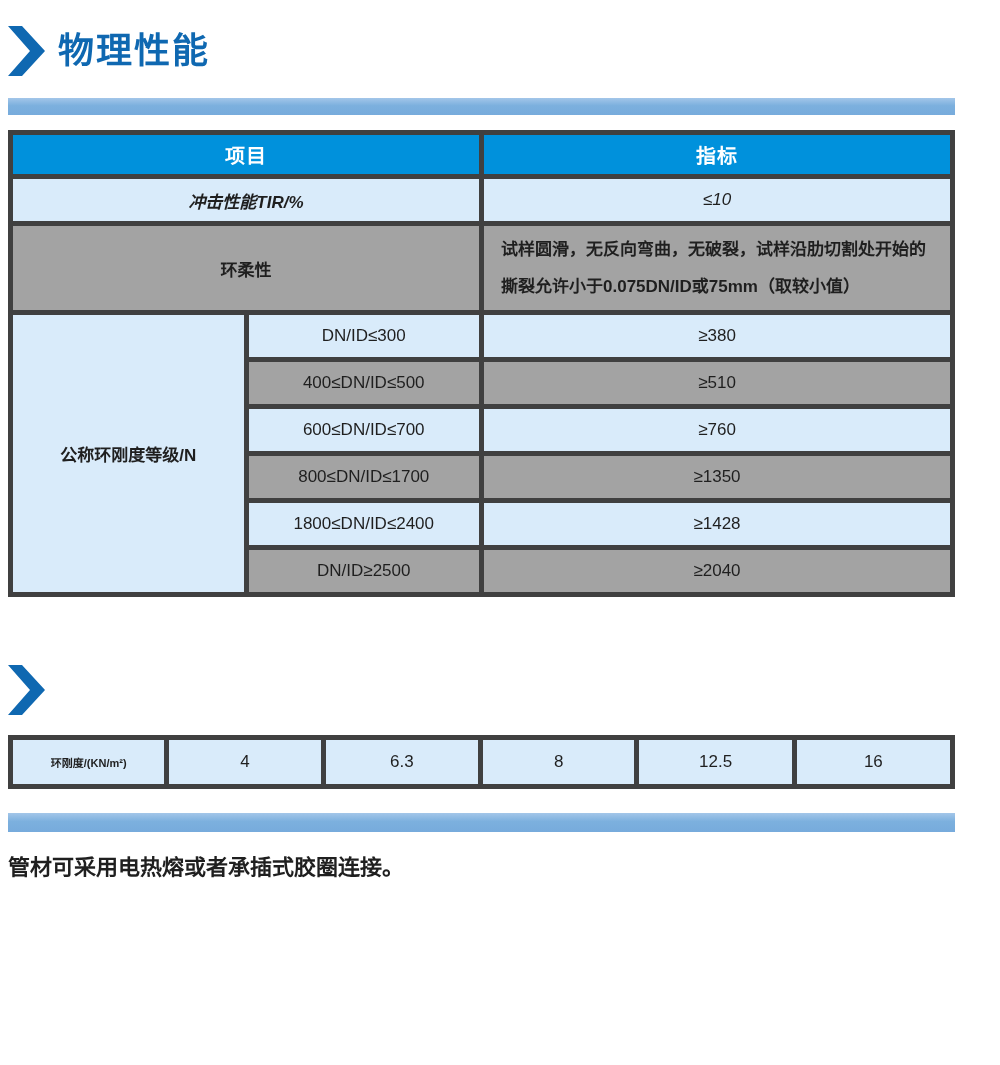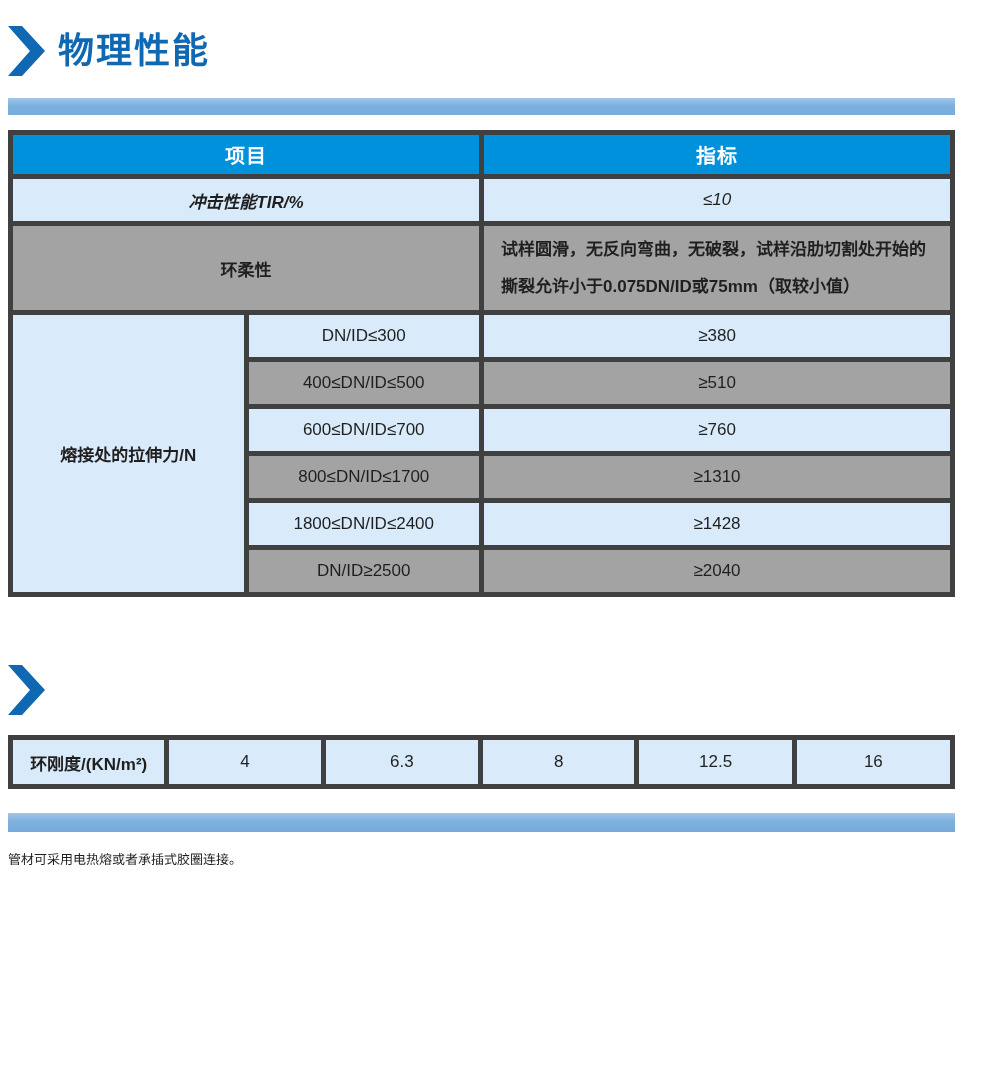--- a/index.html
+++ b/index.html
@@ -82,27 +82,27 @@
     text-align: left;
     padding: 0 17px;
     line-height: 2.2;
     font-weight: bold;
   }
   .t1 .cell-label { font-weight: bold; }
 
   .t2 { margin-top: 20px; }
   .t2 th        { height: 41px; }
   .t2 .r-data td{ height: 44px; }
-  .t2 .row-label { font-weight: bold; font-size: 17px; }
+  .t2 .row-label { font-weight: bold; font-size: 11px; }
 
   
   .note {
     margin-top: 17px;
-    font-size: 13px;
-    font-weight: normal;
+    font-size: 22px;
+    font-weight: bold;
     color: #1f1f1f;
   }
 </style>
 </head>
 <body>
 
 <div class="page">
 
   <div class="section-head head-1">
     <svg class="chev" width="37" height="50" viewBox="0 0 37 50">
@@ -126,35 +126,35 @@
     </tr>
     <tr class="r-std">
       <td colspan="2" class="light cell-label">冲击性能TIR/%</td>
       <td class="light">≤10</td>
     </tr>
     <tr class="r-tall">
       <td colspan="2" class="medium cell-label">环柔性</td>
       <td class="medium cell-long">试样圆滑，无反向弯曲，无破裂，试样沿肋切割处开始的撕裂允许小于0.075DN/ID或75mm（取较小值）</td>
     </tr>
     <tr class="r-sub">
-      <td rowspan="6" class="light cell-label">熔接处的拉伸力/N</td>
+      <td rowspan="6" class="light cell-label">公称环刚度等级/N</td>
       <td class="light">DN/ID≤300</td>
       <td class="light">≥380</td>
     </tr>
     <tr class="r-sub">
       <td class="medium">400≤DN/ID≤500</td>
       <td class="medium">≥510</td>
     </tr>
     <tr class="r-sub">
       <td class="light">600≤DN/ID≤700</td>
       <td class="light">≥760</td>
     </tr>
     <tr class="r-sub">
       <td class="medium">800≤DN/ID≤1700</td>
-      <td class="medium">≥1310</td>
+      <td class="medium">≥1350</td>
     </tr>
     <tr class="r-sub">
       <td class="light">1800≤DN/ID≤2400</td>
       <td class="light">≥1428</td>
     </tr>
     <tr class="r-sub">
       <td class="medium">DN/ID≥2500</td>
       <td class="medium">≥2040</td>
     </tr>
   </tbody>

